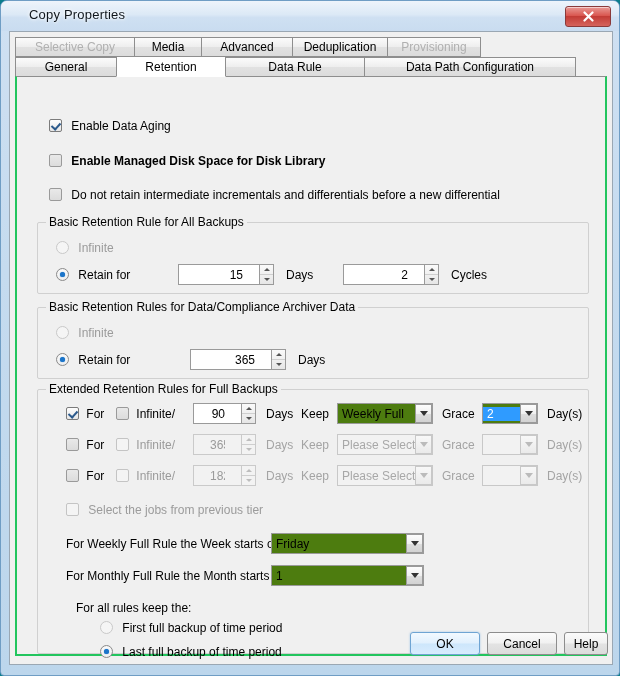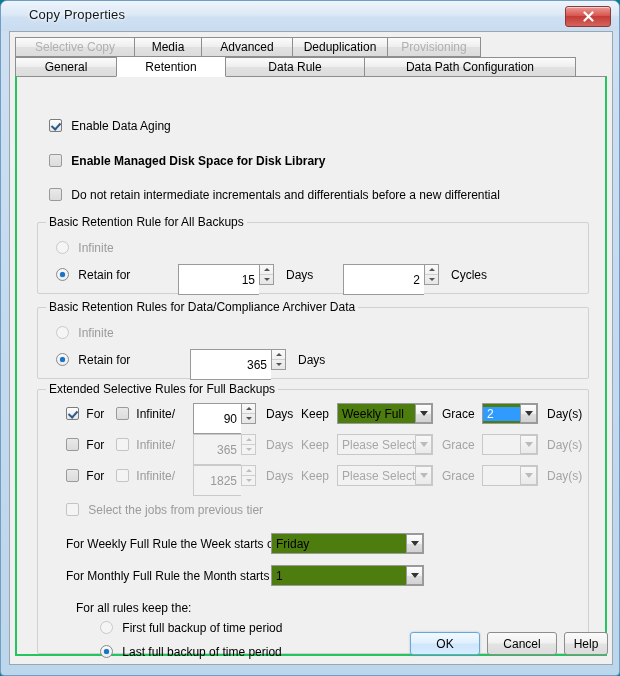--- a/index.html
+++ b/index.html
@@ -105,22 +105,22 @@
     position:absolute;box-sizing:border-box;
     border:1px solid #d0d0d0;border-radius:2px;
   }
   .group-title{
     position:absolute;top:-8px;left:8px;background:#f0f0f0;
     padding:0 3px;font-size:12px;color:#000;white-space:nowrap;
   }
 
   .spin{position:absolute;height:21px;box-sizing:border-box;display:flex;}
   .spin input{
-    box-sizing:border-box;height:31px;border:1px solid #9a9a9a;border-right:none;
-    background:#fff;text-align:right;padding:0 4px;font-size:12px;
+    box-sizing:border-box;height:21px;border:1px solid #9a9a9a;border-right:none;
+    background:#fff;text-align:right;padding:0 16px;font-size:12px;
     font-family:"Liberation Sans",sans-serif;color:#000;outline:none;
   }
   .spin.dis input{background:#f2f2f2;color:#9a9a9a;border-color:#cacaca;}
   .spin-btns{
     width:15px;height:21px;box-sizing:border-box;
     border:1px solid #9a9a9a;display:flex;flex-direction:column;
     background:linear-gradient(180deg,#fafafa,#e6e6e6);cursor:pointer;
   }
   .spin.dis .spin-btns{border-color:#cacaca;background:#f3f3f3;}
   .spin-btns span{
@@ -279,21 +279,21 @@
               </span>
             <span>
                 <i class="arrow-d"></i>
               </span>
           </div>
         </div>
         <div class="stxt" style="left:260px;top:45px;">Days</div>
       </div>
 
       <div class="group" style="left:20px;top:312px;width:552px;height:265px;">
-        <div class="group-title">Extended Selective Rules for Full Backups</div>
+        <div class="group-title">Extended Retention Rules for Full Backups</div>
 
         <div style="position:absolute;left:28px;top:16px;">
           <span class="cb checked"></span>
           <span class="lbl" style="margin-left:4px">For</span>
         </div>
         <div style="position:absolute;left:78px;top:16px;">
           <span class="cb gray"></span>
           <span class="lbl" style="margin-left:4px">Infinite/</span>
         </div>
         <div class="spin" style="left:155px;top:13px;">

